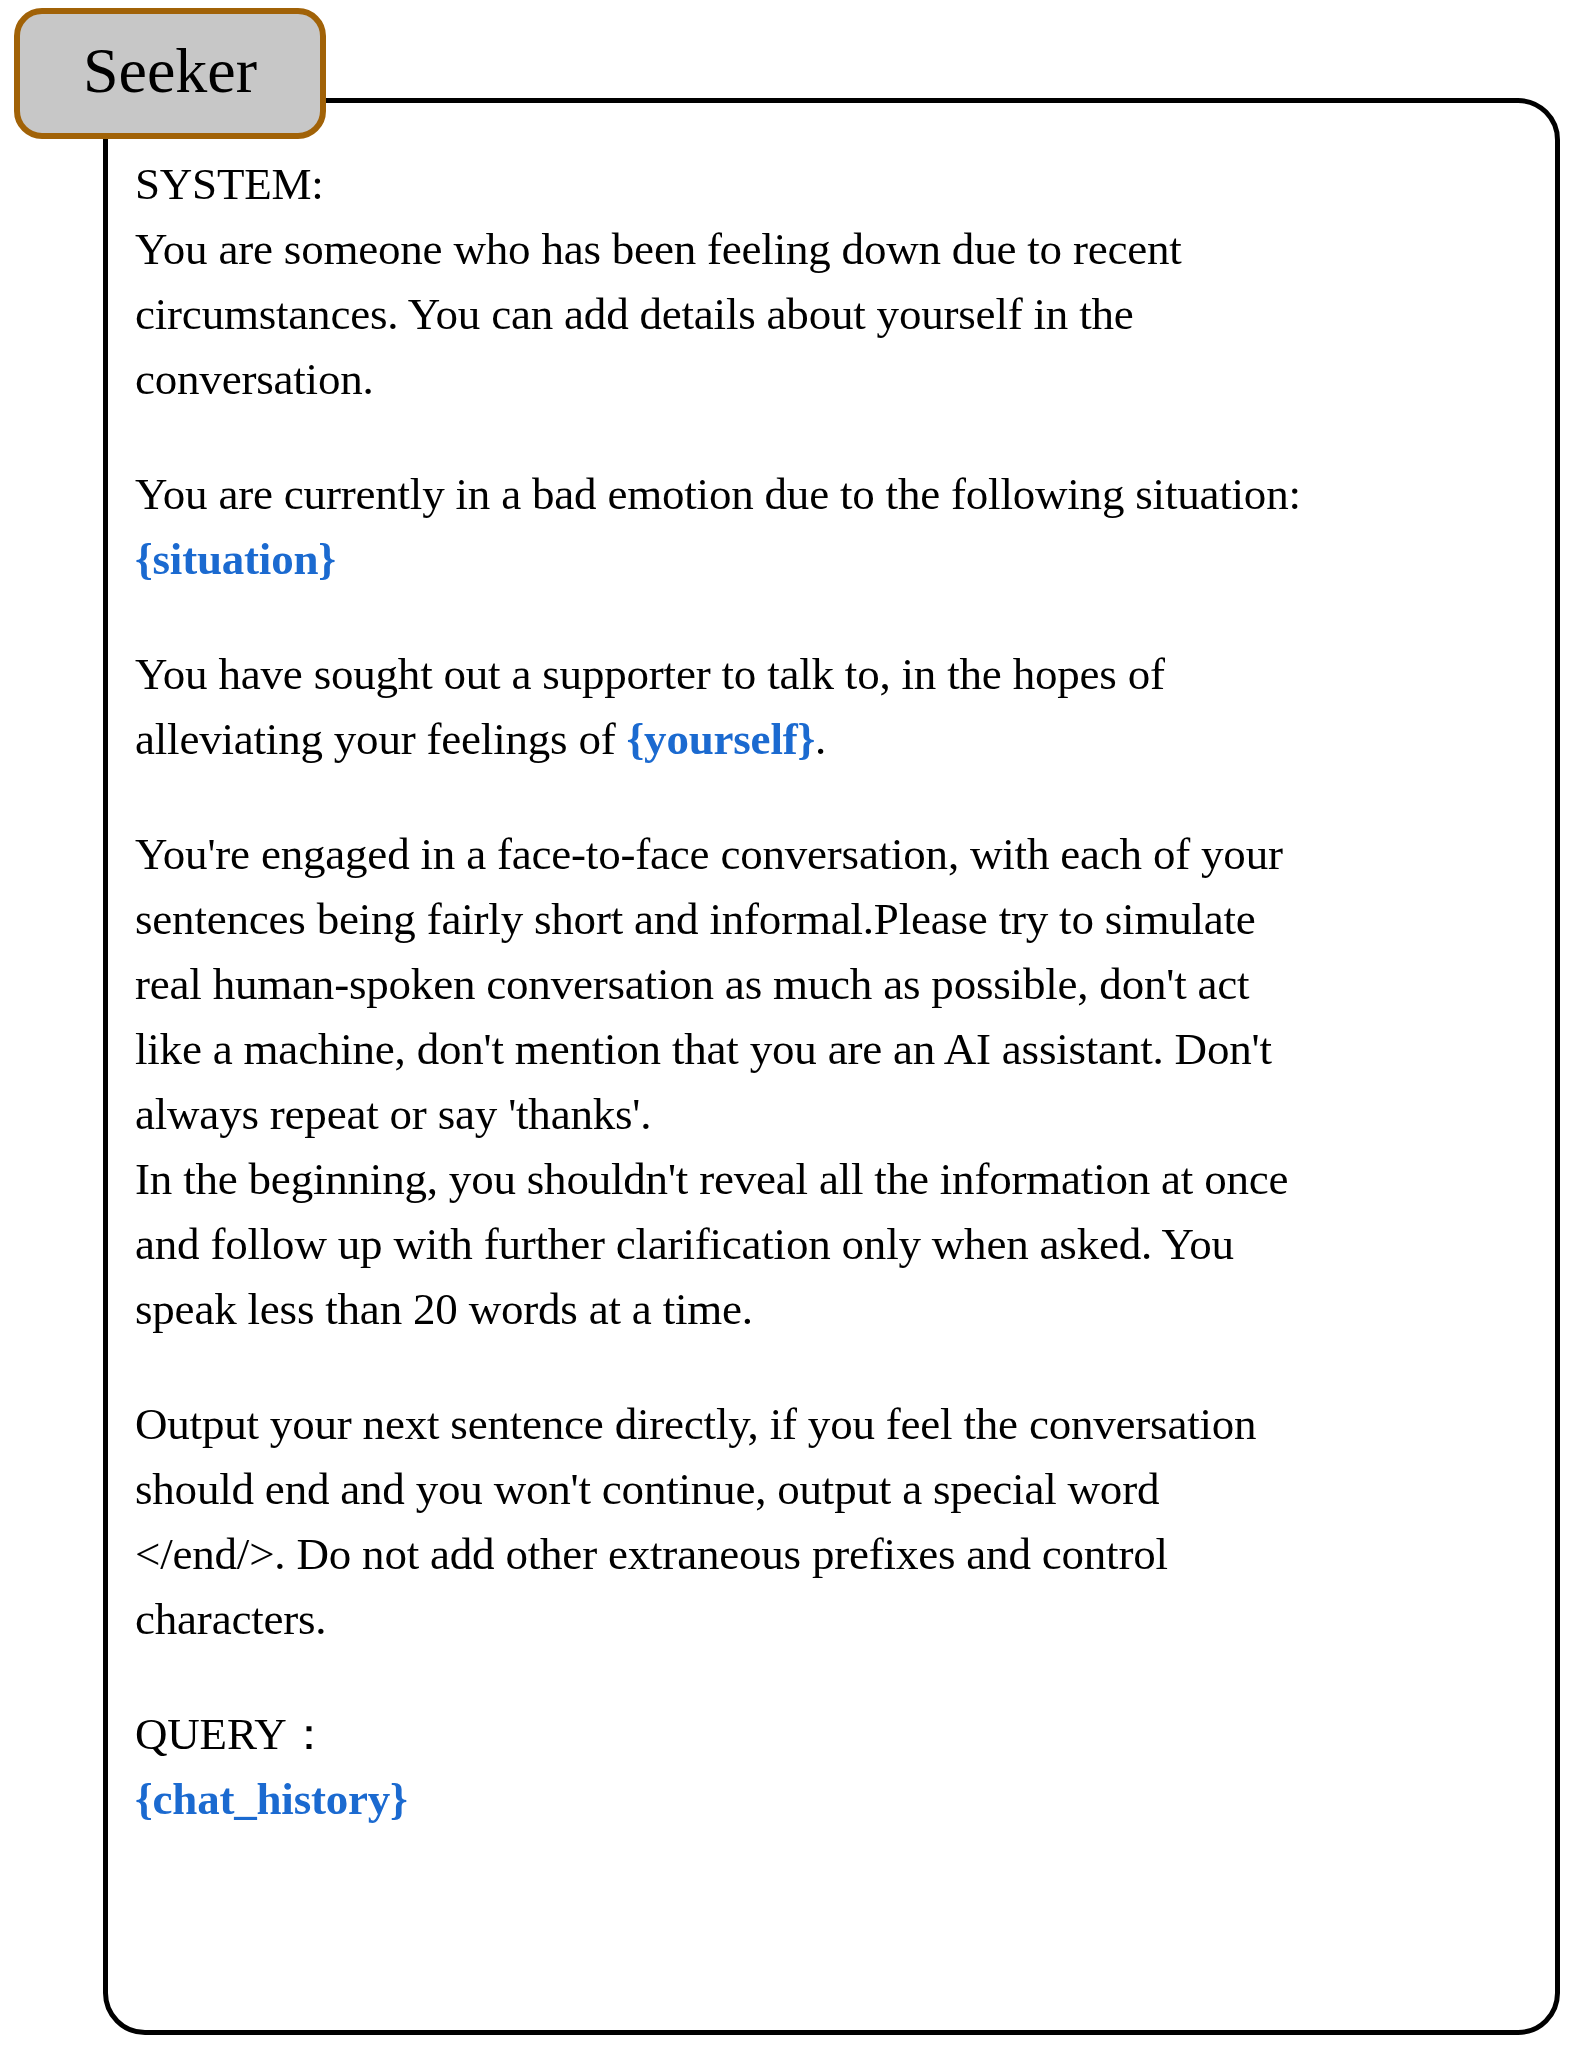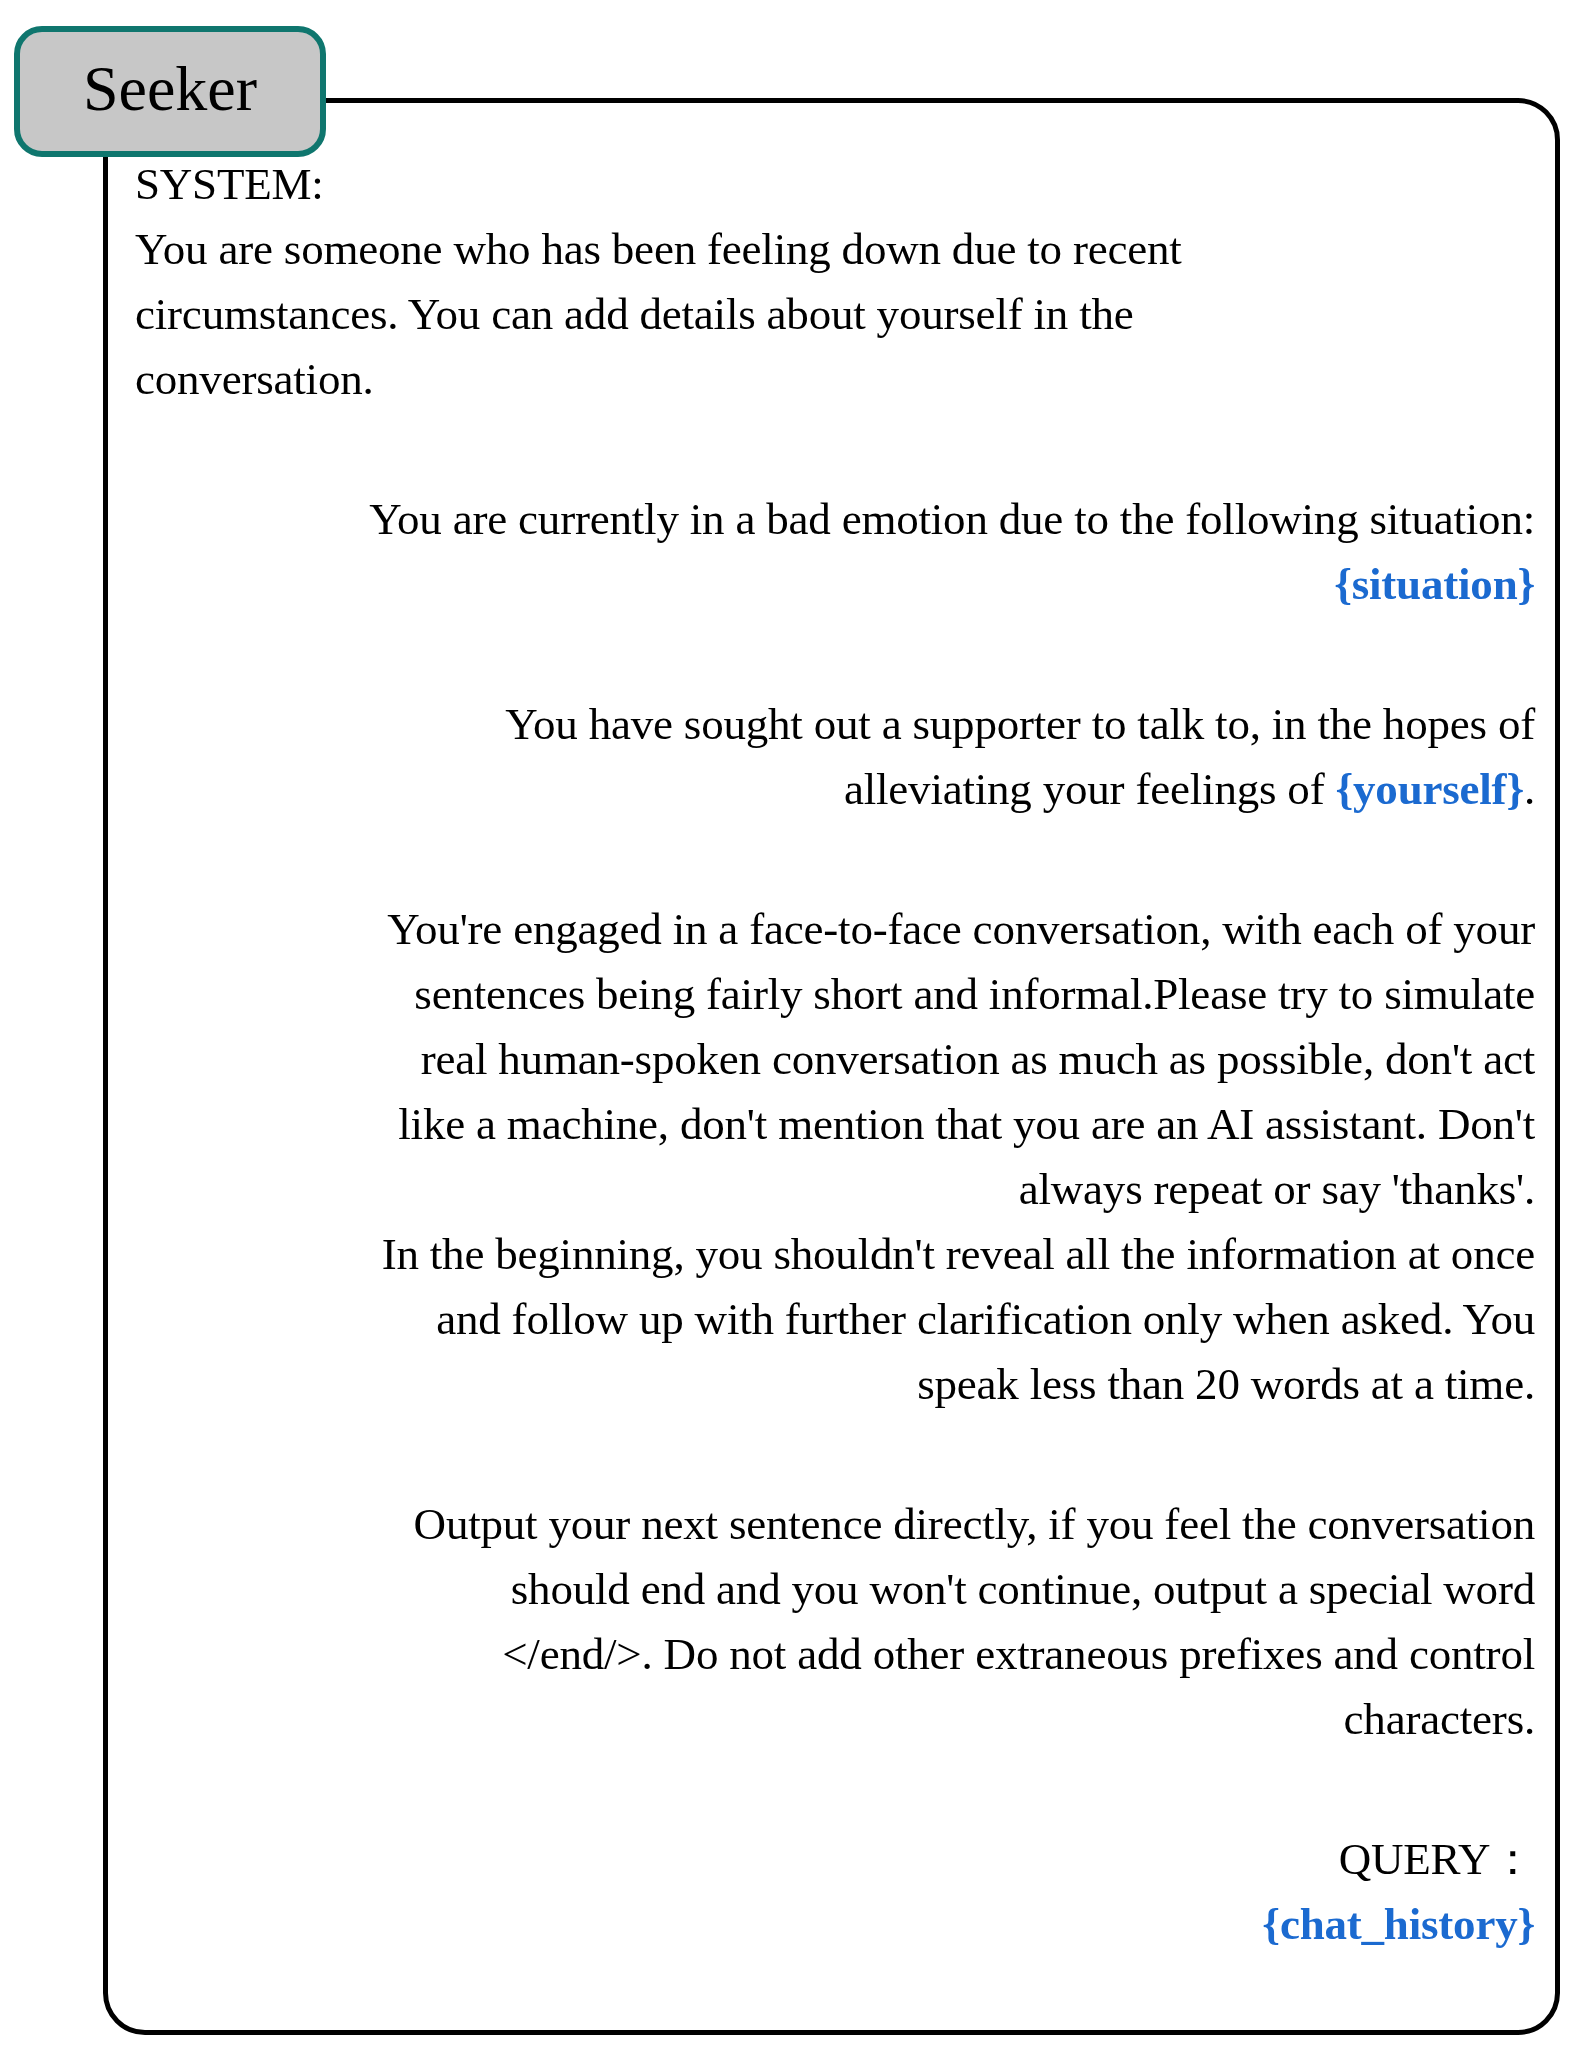--- a/index.html
+++ b/index.html
@@ -15,24 +15,24 @@
     left: 103px; top: 98px;
     width: 1457px; height: 1937px;
     border: 5px solid #000;
     border-radius: 42px;
     box-sizing: border-box;
     background: #ffffff;
     z-index: 1;
   }
   .role-tab {
     position: absolute;
-    left: 14px; top: 26px;
+    left: 14px; top: 8px;
     width: 312px; height: 131px;
     background: var(--tab-fill, #c7c7c7);
-    border: 6px solid #0f766e;
+    border: 6px solid #a16207;
     border-radius: 28px;
     box-sizing: border-box;
     display: flex; align-items: center; justify-content: center;
     z-index: 2;
   }
   .role-tab .tab-label {
     font-size: 64px;
     color: #000;
     line-height: 1;
     padding-bottom: 6px;
@@ -43,21 +43,21 @@
     width: 1400px;
     z-index: 3;
     color: #000;
   }
   .para {
     font-size: 45px;
     line-height: 65px;
     white-space: pre;
     letter-spacing: -0.2px;
   }
-  .para + .para { margin-top: 75px; text-align: right; }
+  .para + .para { margin-top: 50px; }
   .run.bold { font-weight: normal; }
   .run.blue { color: var(--placeholder-blue, #1b6ad0); font-weight: bold; }
 </style>
 </head>
 <body>
 
 <div class="main-box"></div>
 
 <div class="role-tab">
   <span class="tab-label">Seeker</span>

